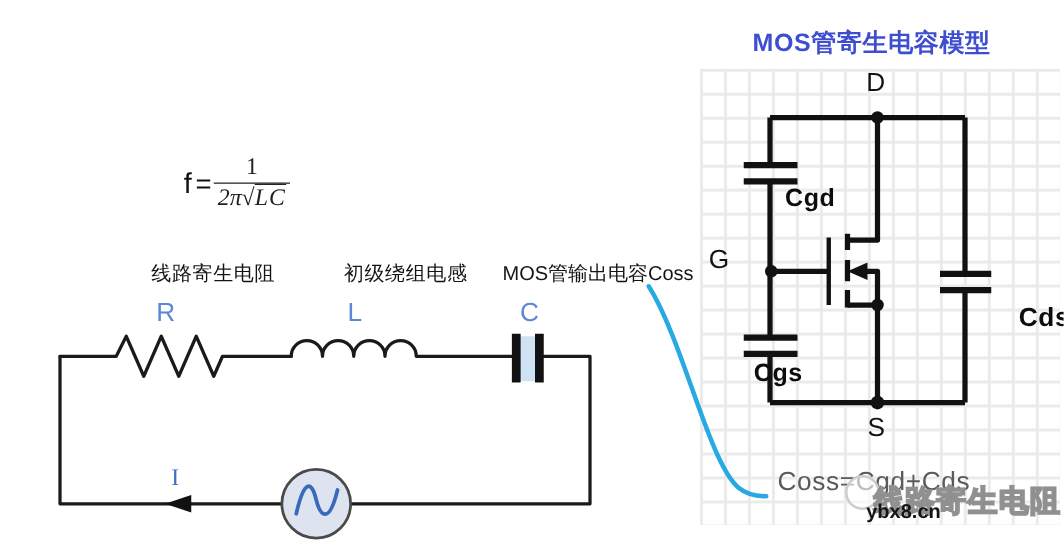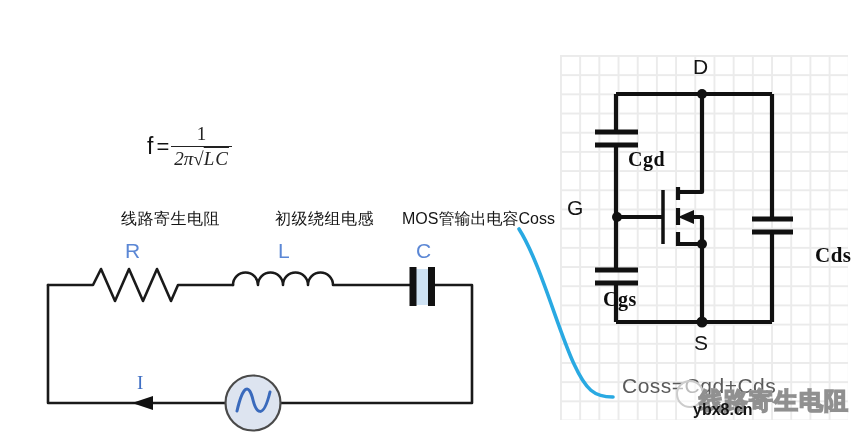--- a/index.html
+++ b/index.html
@@ -15,21 +15,21 @@
       linear-gradient(#ebebeb 2px, transparent 2px),
       linear-gradient(90deg, #ebebeb 2px, transparent 2px);
     background-size:19.2px 19.2px;
   }
   svg.layer{left:0;top:0;width:851px;height:440px;}
   .title{font-size:20px;font-weight:bold;letter-spacing:.5px;color:#3d4fd0;white-space:nowrap;}
   .complabel{font-size:16px;color:#141414;white-space:nowrap;letter-spacing:.5px;margin-left:36px;}
   .symblue{font-size:21px;color:#5b87d5;white-space:nowrap;}
   .current{font-family:"Liberation Serif", serif;font-size:19px;color:#3f6fc4;}
   .term{font-size:21px;color:#141414;}
-  .capname{font-size:20px;font-weight:bold;color:#0d0d0d;letter-spacing:.5px;font-family:Liberation Serif, serif;}
+  .capname{font-size:20px;font-weight:bold;color:#0d0d0d;letter-spacing:.5px;}
   
   .formula{left:147px;top:124px;display:flex;align-items:center;}
   .flhs{font-size:23px;color:#111;}
   .feq{font-size:22px;color:#111;margin:0 2px 0 3px;}
   .fstack{display:inline-flex;flex-direction:column;align-items:center;
           font-family:"Liberation Serif", serif;font-size:19px;color:#222;}
   .fnum{line-height:1.05;padding:0 2px 1px;}
   .fbar{width:100%;border-top:1.8px solid #222;margin:1px 0 1px;}
   .fden{line-height:1.15;font-style:italic;white-space:nowrap;padding:0 3px;}
   .radicand{text-decoration:overline;letter-spacing:1px;}
@@ -143,20 +143,21 @@
   <div class="abs complabel" style="left:85px;top:209px;">线路寄生电阻</div>
   <div class="abs complabel" style="left:239px;top:209px;">初级绕组电感</div>
   <div class="abs complabel" style="left:366px;top:209px;letter-spacing:0;">MOS管输出电容Coss</div>
 
   <div class="abs symblue" style="left:125px;top:239px;">R</div>
   <div class="abs symblue" style="left:278px;top:239px;">L</div>
   <div class="abs symblue" style="left:416px;top:239px;">C</div>
 
   <div class="abs current" style="left:137px;top:372px;">I</div>
 
+  <div class="abs title" style="left:602px;top:21px;">MOS管寄生电容模型</div>
 
   <div class="abs term" style="left:693px;top:55px;">D</div>
   <div class="abs term" style="left:567px;top:196px;">G</div>
   <div class="abs term" style="left:694px;top:331px;">S</div>
 
   <div class="abs capname" style="left:628px;top:148px;">Cgd</div>
   <div class="abs capname" style="left:603px;top:288px;">Cgs</div>
   <div class="abs capname" style="left:815px;top:243px;font-size:21px;">Cds</div>
 
   <div class="abs footer-eq">Coss=Cgd+Cds</div>

